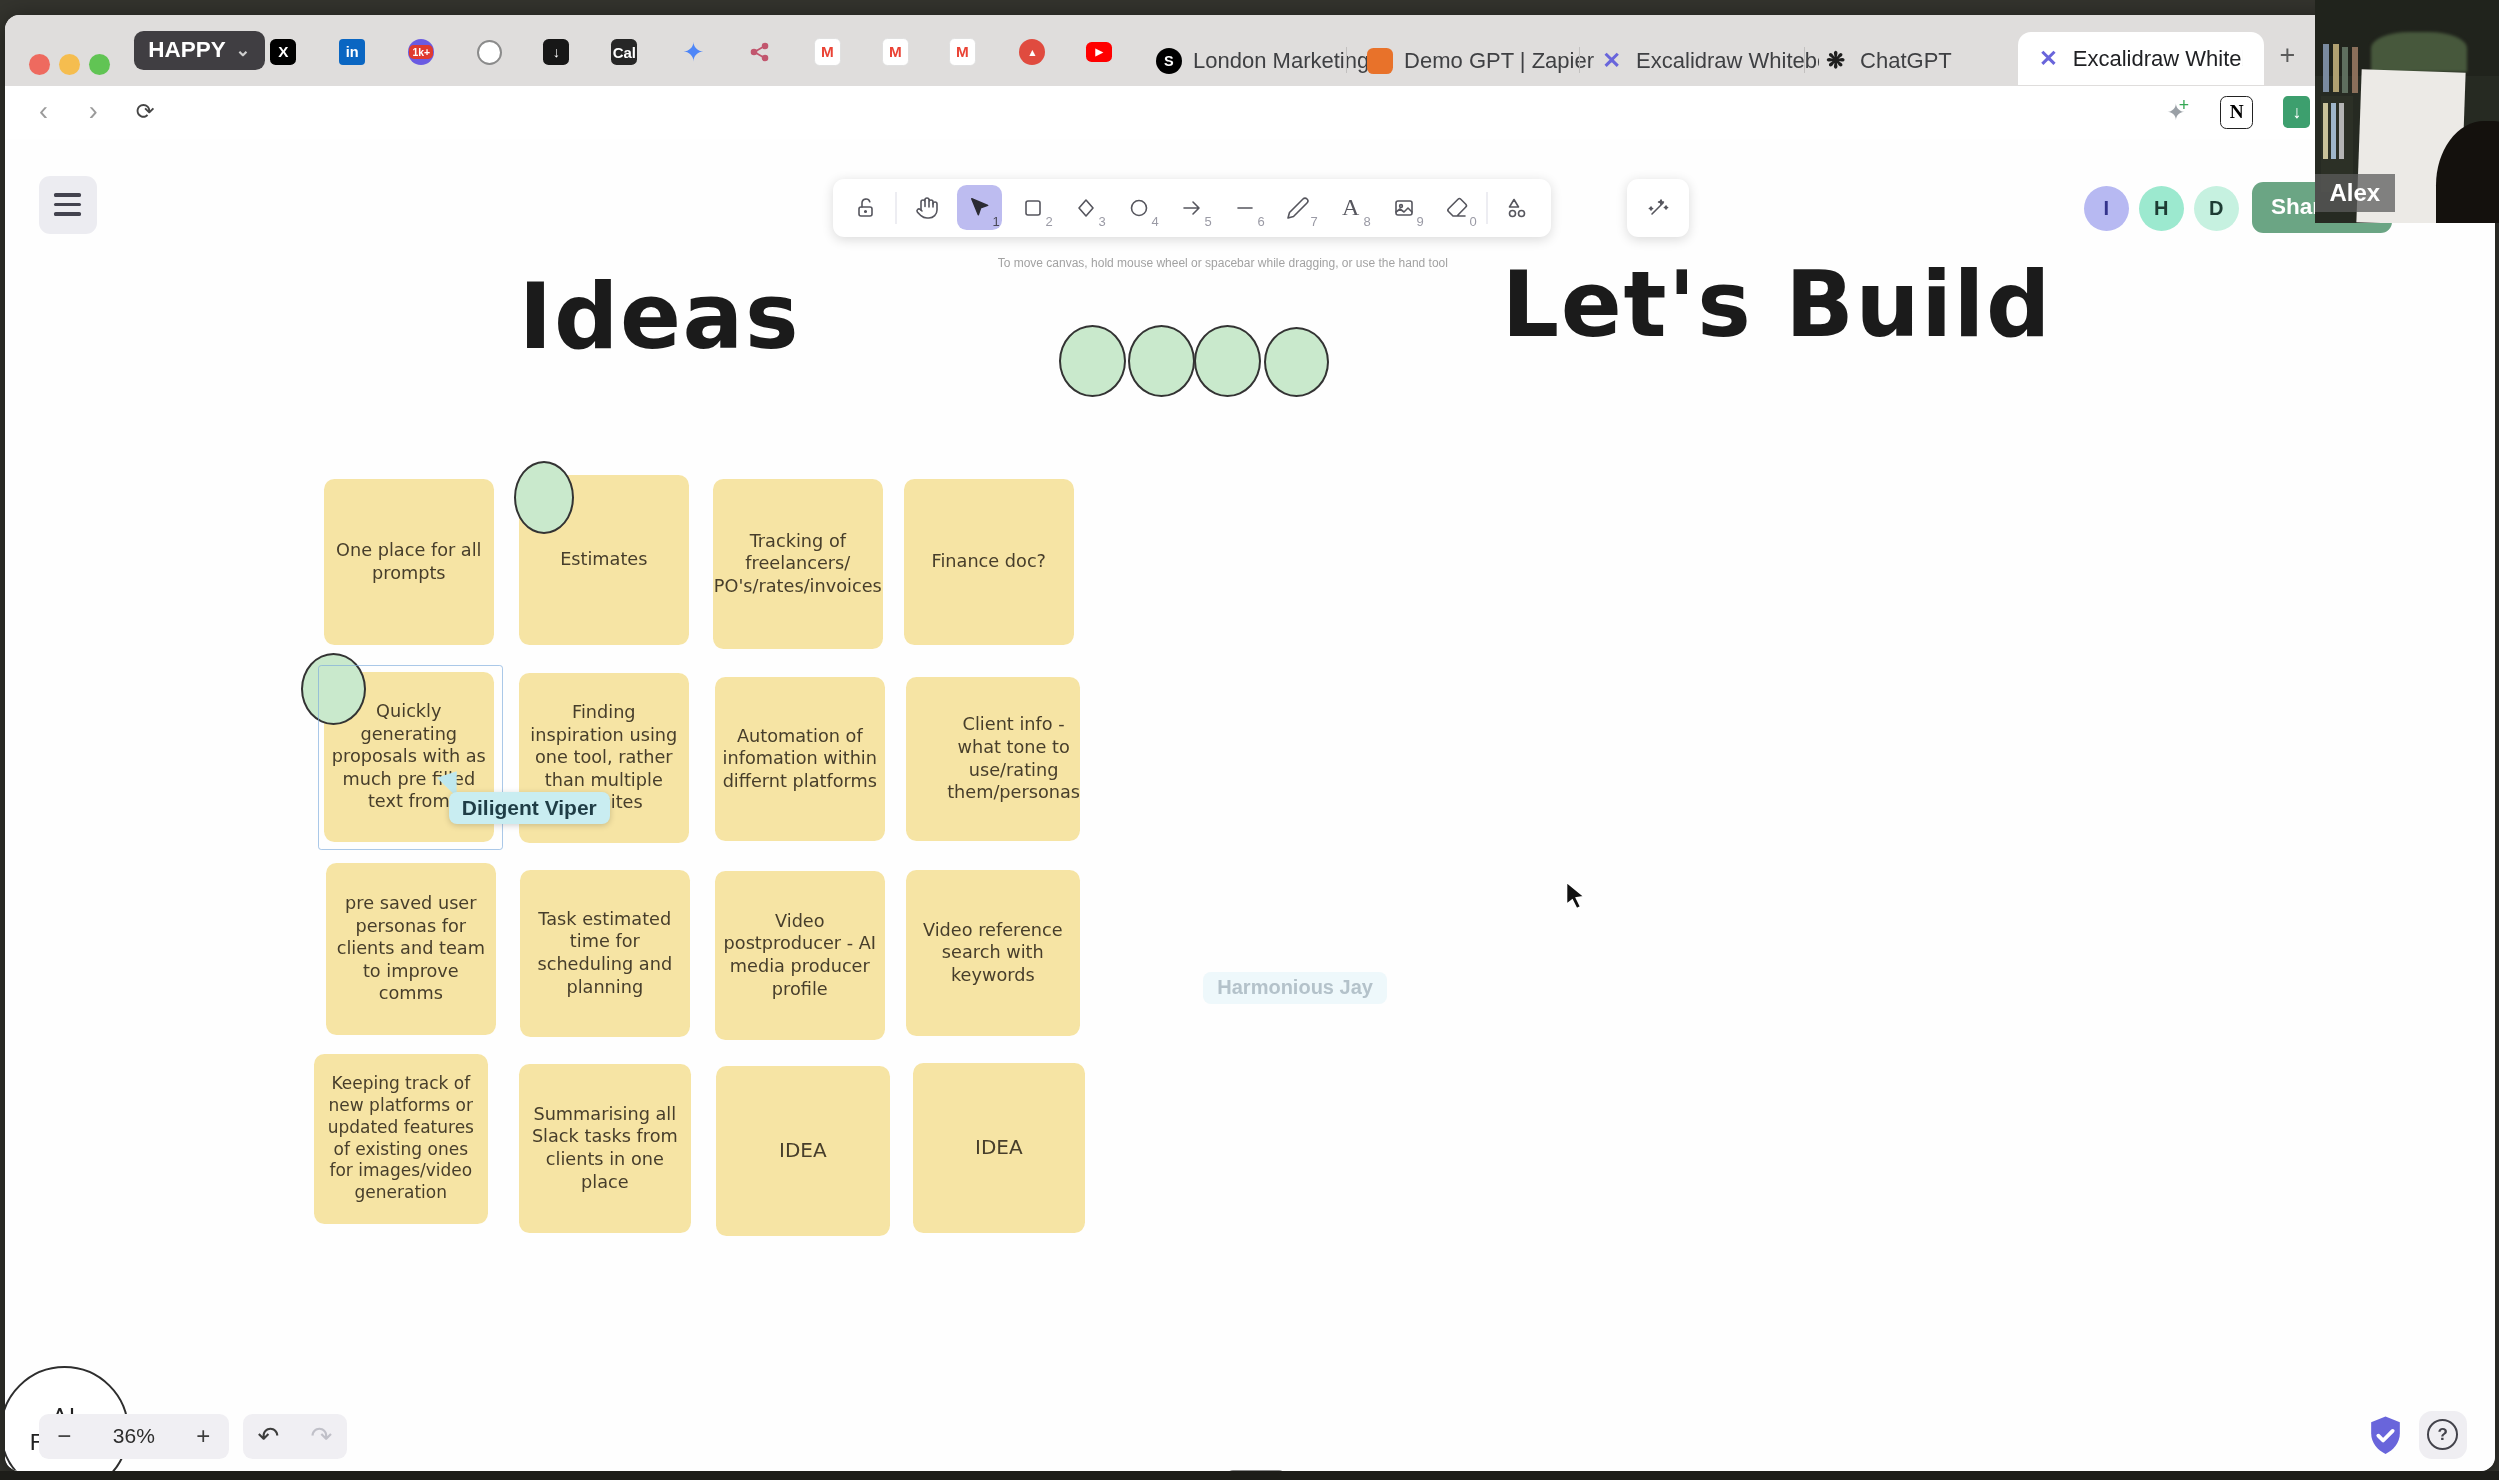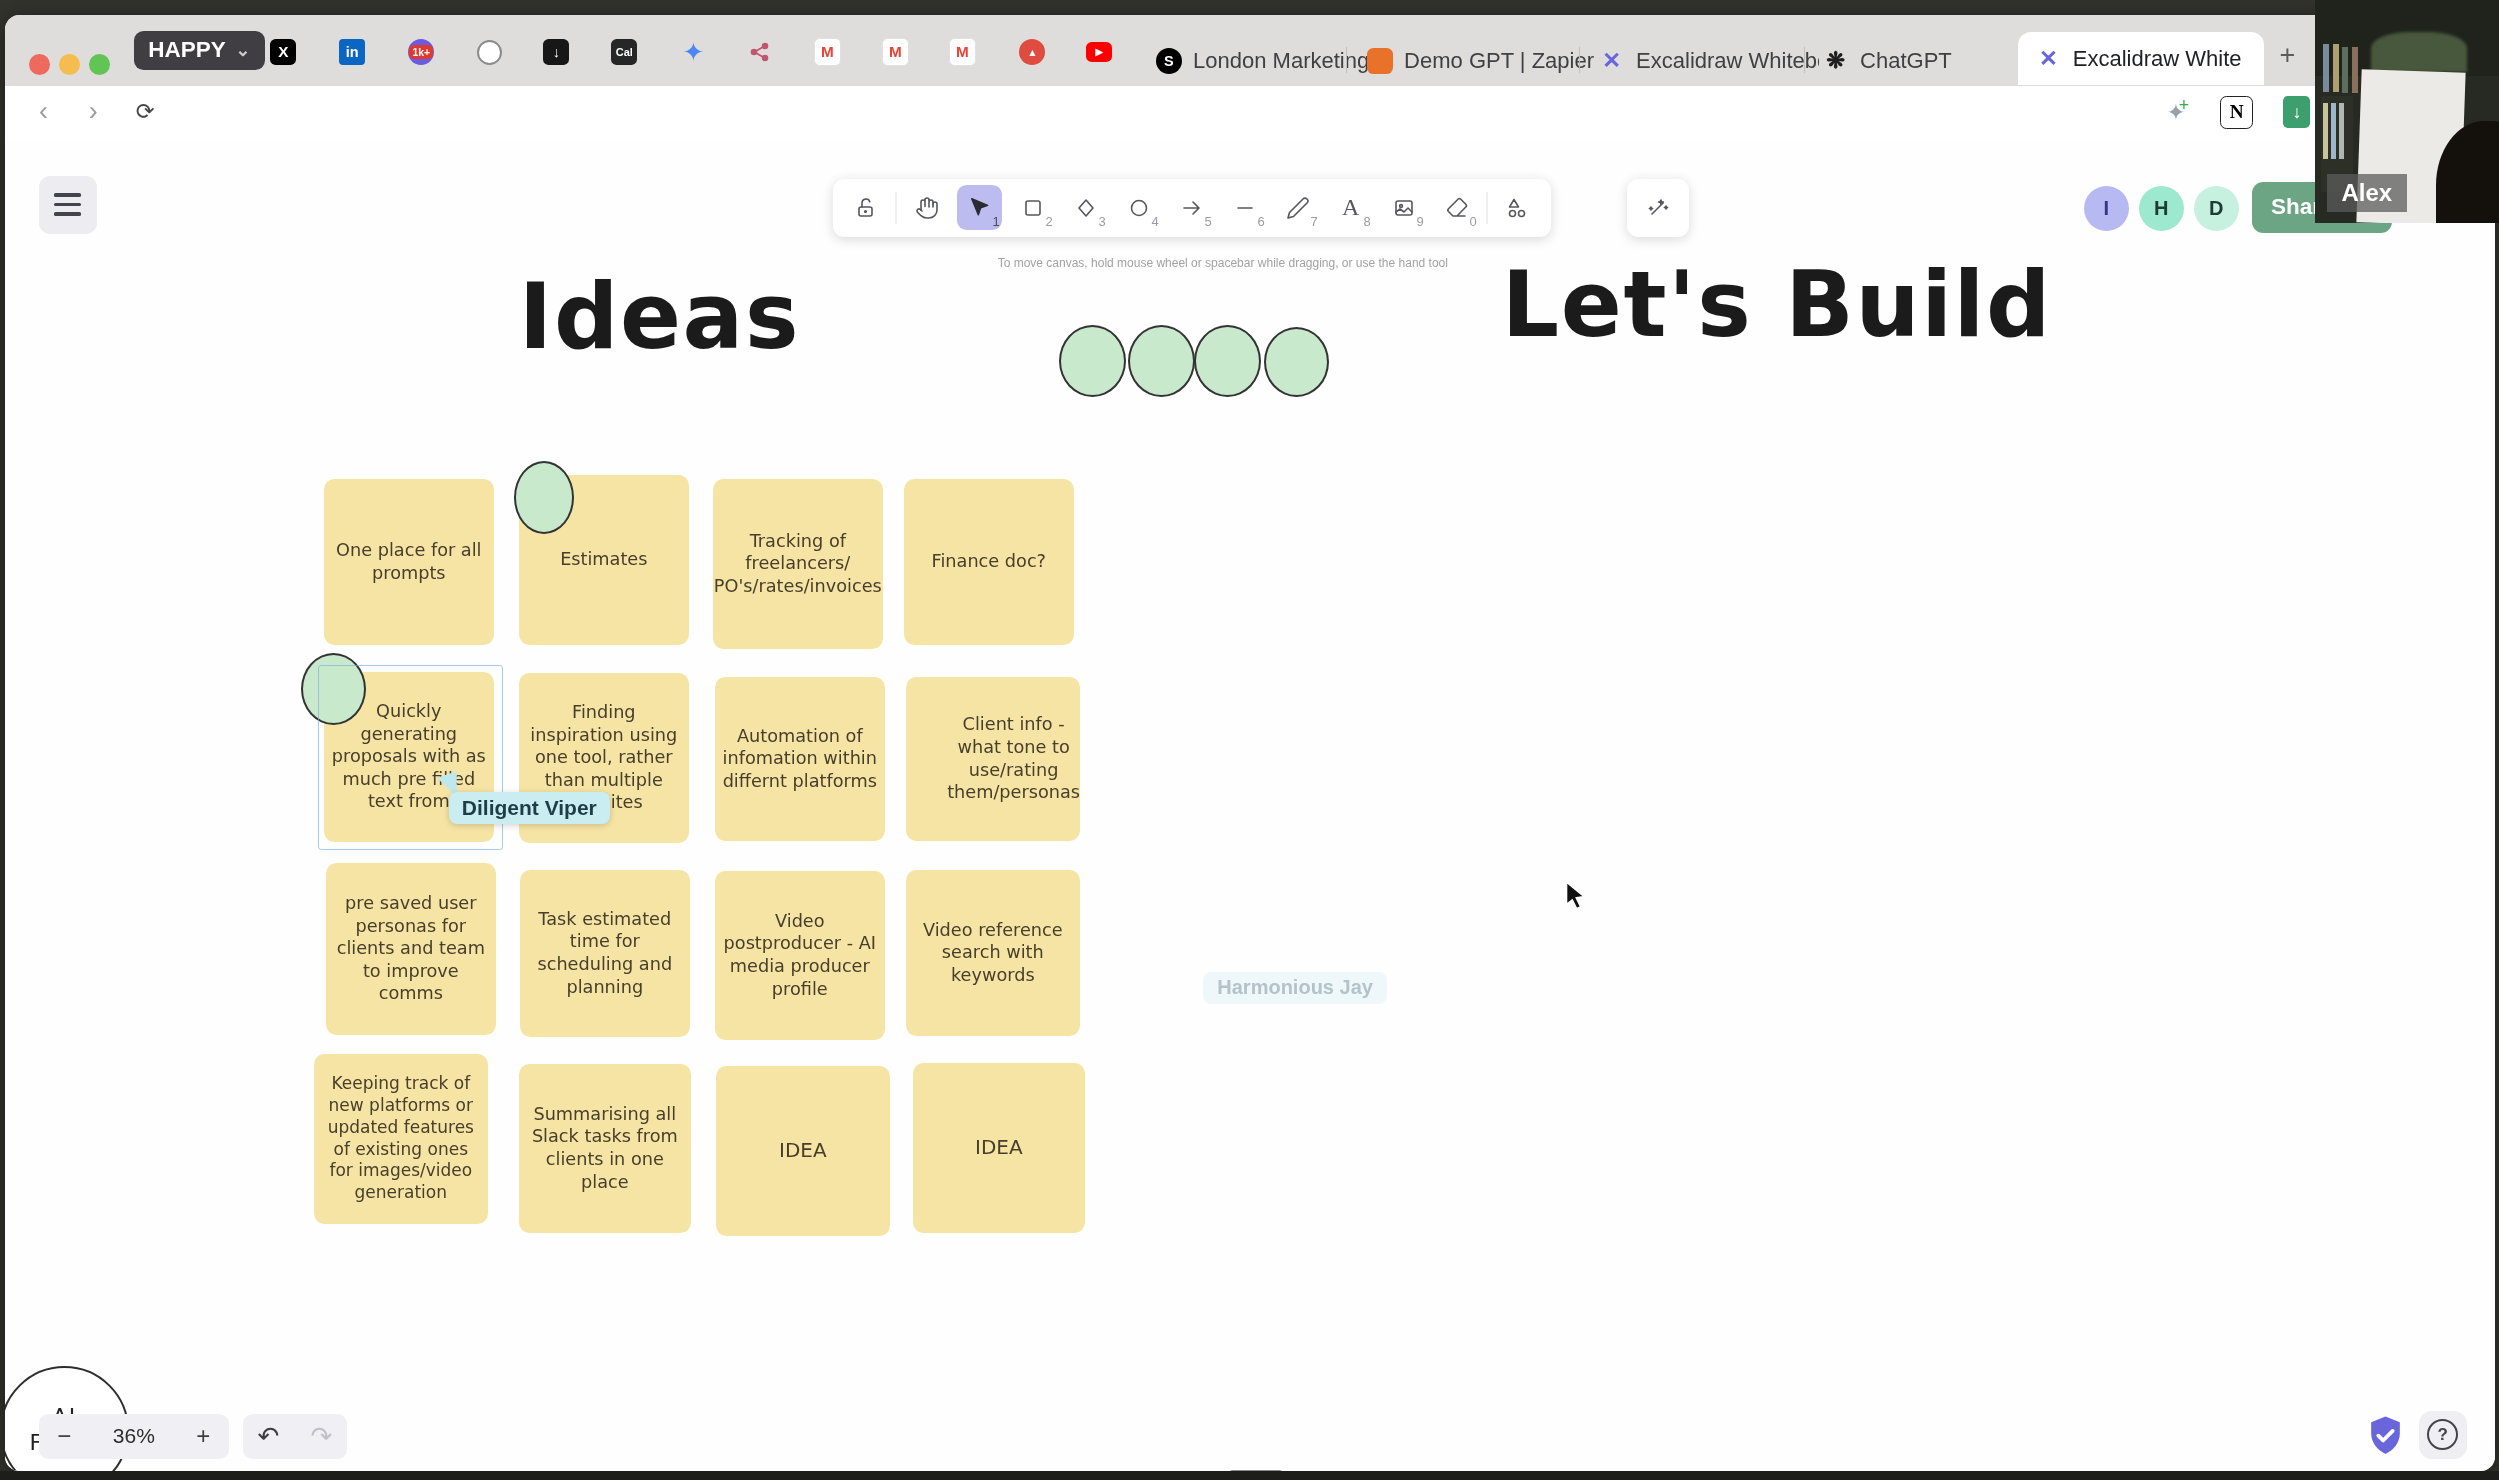--- a/index.html
+++ b/index.html
@@ -61,21 +61,21 @@
     color:#222;font-size:22px;line-height:1.2;letter-spacing:1.6px;}
   .footpill{position:absolute;background:#f0eff3;border-radius:9.6px;display:flex;align-items:center;justify-content:space-between;}
   .fbtn{width:51px;height:45px;display:flex;align-items:center;justify-content:center;font-size:24px;color:#3d3d3d;}
   .help-btn{position:absolute;left:2414px;top:1272px;width:48px;height:48px;background:#efeef2;border-radius:13px;
     display:flex;align-items:center;justify-content:center;}
   .help-inner{width:27px;height:27px;border:2px solid #43434b;border-radius:50%;display:flex;align-items:center;
     justify-content:center;font-size:17px;color:#43434b;font-weight:bold;}
   .handlebar{position:absolute;left:1222px;top:1331px;width:58px;height:12px;background:#8a8a8a;border-radius:6.4px;}
   
   .webcam{position:absolute;left:2315px;top:0;width:185px;height:223px;background:#262a22;overflow:hidden;z-index:60;}
-  .cam-name{position:absolute;left:12px;bottom:11.3px;background:rgba(92,92,92,.75);color:#fff;font-size:24px;
+  .cam-name{position:absolute;left:0;bottom:11.3px;background:rgba(92,92,92,.75);color:#fff;font-size:24px;
     font-weight:bold;padding:4.8px 14.5px;}
   .bottomstrip{position:absolute;left:0;top:1471px;width:2500px;height:9.6px;background:#1d1d19;}
 </style>
 </head>
 <body>
 
 <div class="window">
 
   <div class="tabstrip">
     <div class="tl" style="left:24px;background:#ee6a5f;"></div>
@@ -98,21 +98,21 @@
           <i style="font-style:normal;background:#e03a2f;border-radius:4.8px;font-size:10.4px;padding:1.6px 3.2px;">1k+</i>
         </span>
       </div>
     <div class="pin" style="left:471px;">
       <span class="sq" style="background:#fff;border:2.4px solid #8b8b8b;border-radius:50%;width:21px;height:21px;"></span>
       </div>
     <div class="pin" style="left:538px;">
       <span class="sq" style="background:#171717;color:#fff;font-size:14.5px;">↓</span>
       </div>
     <div class="pin" style="left:606px;">
-      <span class="sq" style="background:#262626;color:#fff;font-size:11px;">Cal</span>
+      <span class="sq" style="background:#262626;color:#fff;font-size:15px;">Cal</span>
       </div>
     <div class="pin" style="left:675px;">
       <span style="color:#4e86f7;font-size:26px;">✦</span>
       </div>
     <div class="pin" style="left:742px;">
       <svg width="24" height="24" viewBox="0 0 24 24">
         <g stroke="#c2566e" stroke-width="1.8" fill="#c2566e">
             <circle cx="6" cy="12" r="2.4"></circle>
             <circle cx="17" cy="6" r="2.4"></circle>
             <circle cx="17" cy="18" r="2.4"></circle>

